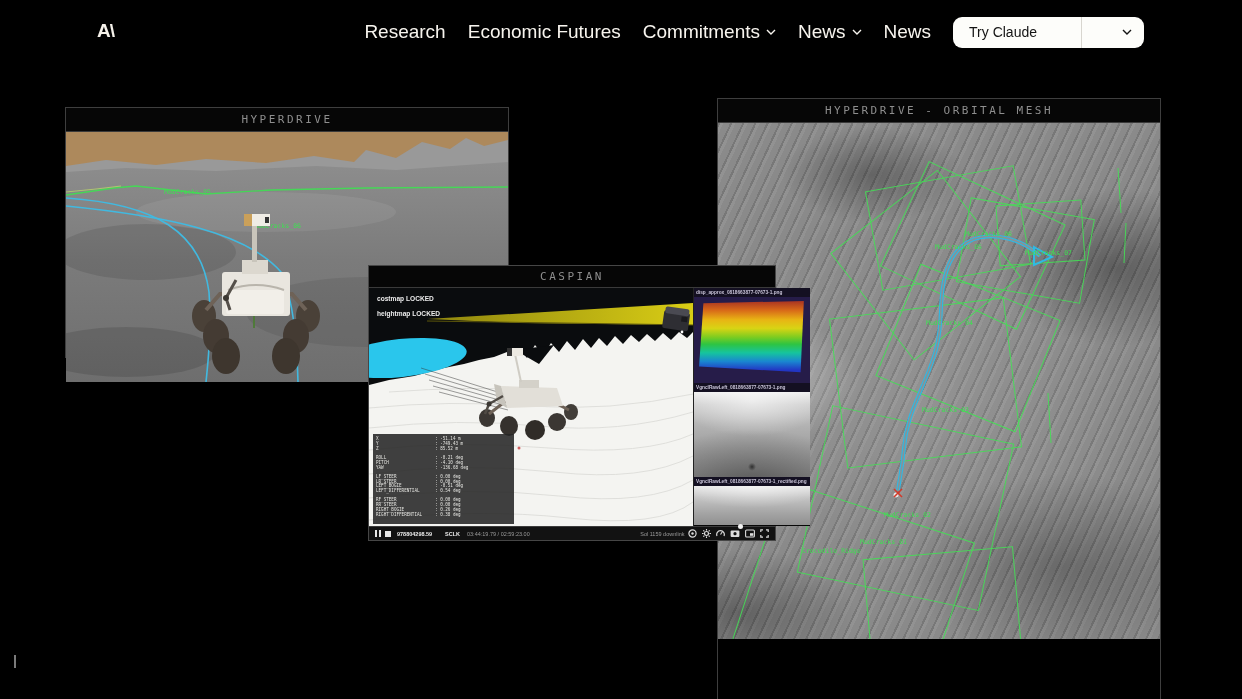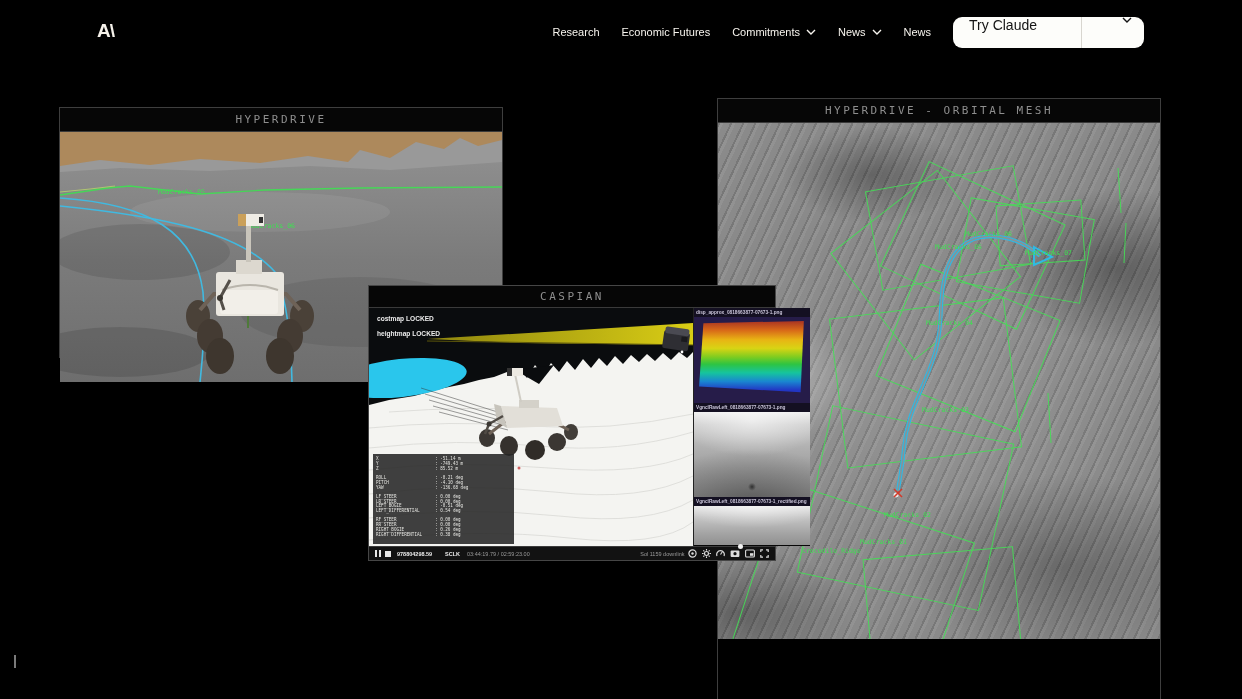--- a/index.html
+++ b/index.html
@@ -3,62 +3,62 @@
 <meta charset="utf-8">
 <style>
   * { margin:0; padding:0; box-sizing:border-box; }
   html,body { width:1242px; height:699px; background:#000; overflow:hidden;
               font-family:"Liberation Sans", sans-serif; }
 
   
   .logo { position:absolute; left:97px; top:20px; color:#f5f1ea; font-size:19px;
           font-weight:700; letter-spacing:-1px; cursor:pointer; }
   nav { position:absolute; top:16px; right:98px; display:flex; align-items:center; height:32px; }
-  .nav-item { display:flex; align-items:center; gap:6px; color:#f7f4ee; font-size:11px;
+  .nav-item { display:flex; align-items:center; gap:6px; color:#f7f4ee; font-size:19px;
               margin-left:22px; cursor:pointer; text-decoration:none; white-space:nowrap; }
   .chev { width:10px; height:6px; display:inline-block; }
   .chev svg { display:block; }
   .cta { margin-left:22px; background:#fdfdfa; border-radius:9px; height:31px;
-         display:flex; align-items:flex-start; cursor:pointer; overflow:hidden;gap:28px; }
+         display:flex; align-items:center; cursor:pointer; overflow:hidden;gap:28px; }
   .cta-label { color:#141414; font-size:14px; padding:0 16px; }
   .cta-div { width:1px; height:31px; background:#d8d6cf; }
   .cta-chev { padding:0 12px; color:#141414; display:flex; align-items:center; }
 
   .corner-tick { position:absolute; left:14px; top:655px; width:2px; height:13px;
                  background:#8f8f8f; opacity:.85; }
 
   
   .win { position:absolute; background:#000; border:1px solid #3e3e3e; }
   .win-title { height:24px; display:flex; align-items:center; justify-content:center;
                background:#060606; border-bottom:1px solid #3a3a3a;
                font-family:"DejaVu Sans Mono", monospace; font-size:11px;
                letter-spacing:2.5px; color:#8e8e8e; }
   .win-body { position:relative; overflow:hidden; }
 
   
-  #win-hyperdrive { left:59px; top:107px; width:444px; height:251px; z-index:1; }
+  #win-hyperdrive { left:65px; top:107px; width:444px; height:251px; z-index:1; }
   #win-hyperdrive .win-body { width:442px; height:250px; }
 
   
   #win-orbital { left:717px; top:98px; width:444px; height:682px; z-index:1; }
   #win-orbital .win-body { width:442px; height:516px;
     background-color:#8a8a8a;
     background-image:
       radial-gradient(ellipse 130px 90px at 12% 50%, rgba(255,255,255,.30), transparent 70%),
       radial-gradient(ellipse 170px 110px at 90% 28%, rgba(0,0,0,.32), transparent 72%),
       radial-gradient(ellipse 220px 130px at 78% 86%, rgba(0,0,0,.24), transparent 72%),
       radial-gradient(ellipse 130px 70px at 35% 10%, rgba(0,0,0,.28), transparent 70%),
       radial-gradient(ellipse 160px 90px at 5% 95%, rgba(0,0,0,.30), transparent 72%),
       radial-gradient(ellipse 300px 220px at 45% 55%, rgba(255,255,255,.07), transparent 80%),
       repeating-linear-gradient(115deg, rgba(25,25,25,.16) 0 2px, rgba(215,215,215,.10) 2px 5px, transparent 5px 11px);
   }
   #orb-svg { position:absolute; inset:0; }
 
   
-  #win-caspian { left:368px; top:285px; width:408px; height:276px; z-index:3; border-color:#464646; }
+  #win-caspian { left:368px; top:265px; width:408px; height:276px; z-index:3; border-color:#464646; }
   #win-caspian .win-title { height:22px; }
   .cas-body { position:relative; width:441px; height:238px; display:flex; background:#0a0c0e; }
   .cas-main { position:relative; width:324px; height:238px; overflow:hidden; background:#0a0c0e; }
   .cas-side { position:relative; width:117px; height:238px; background:#070707;
               border-left:1px solid #222; display:flex; flex-direction:column; }
 
   .hud { position:absolute; left:8px; top:7px; z-index:5; }
   .hud-row { font-size:12px; font-weight:700; color:#ececec; transform:scale(.55);
              transform-origin:0 0; white-space:nowrap; height:15px; }
 

